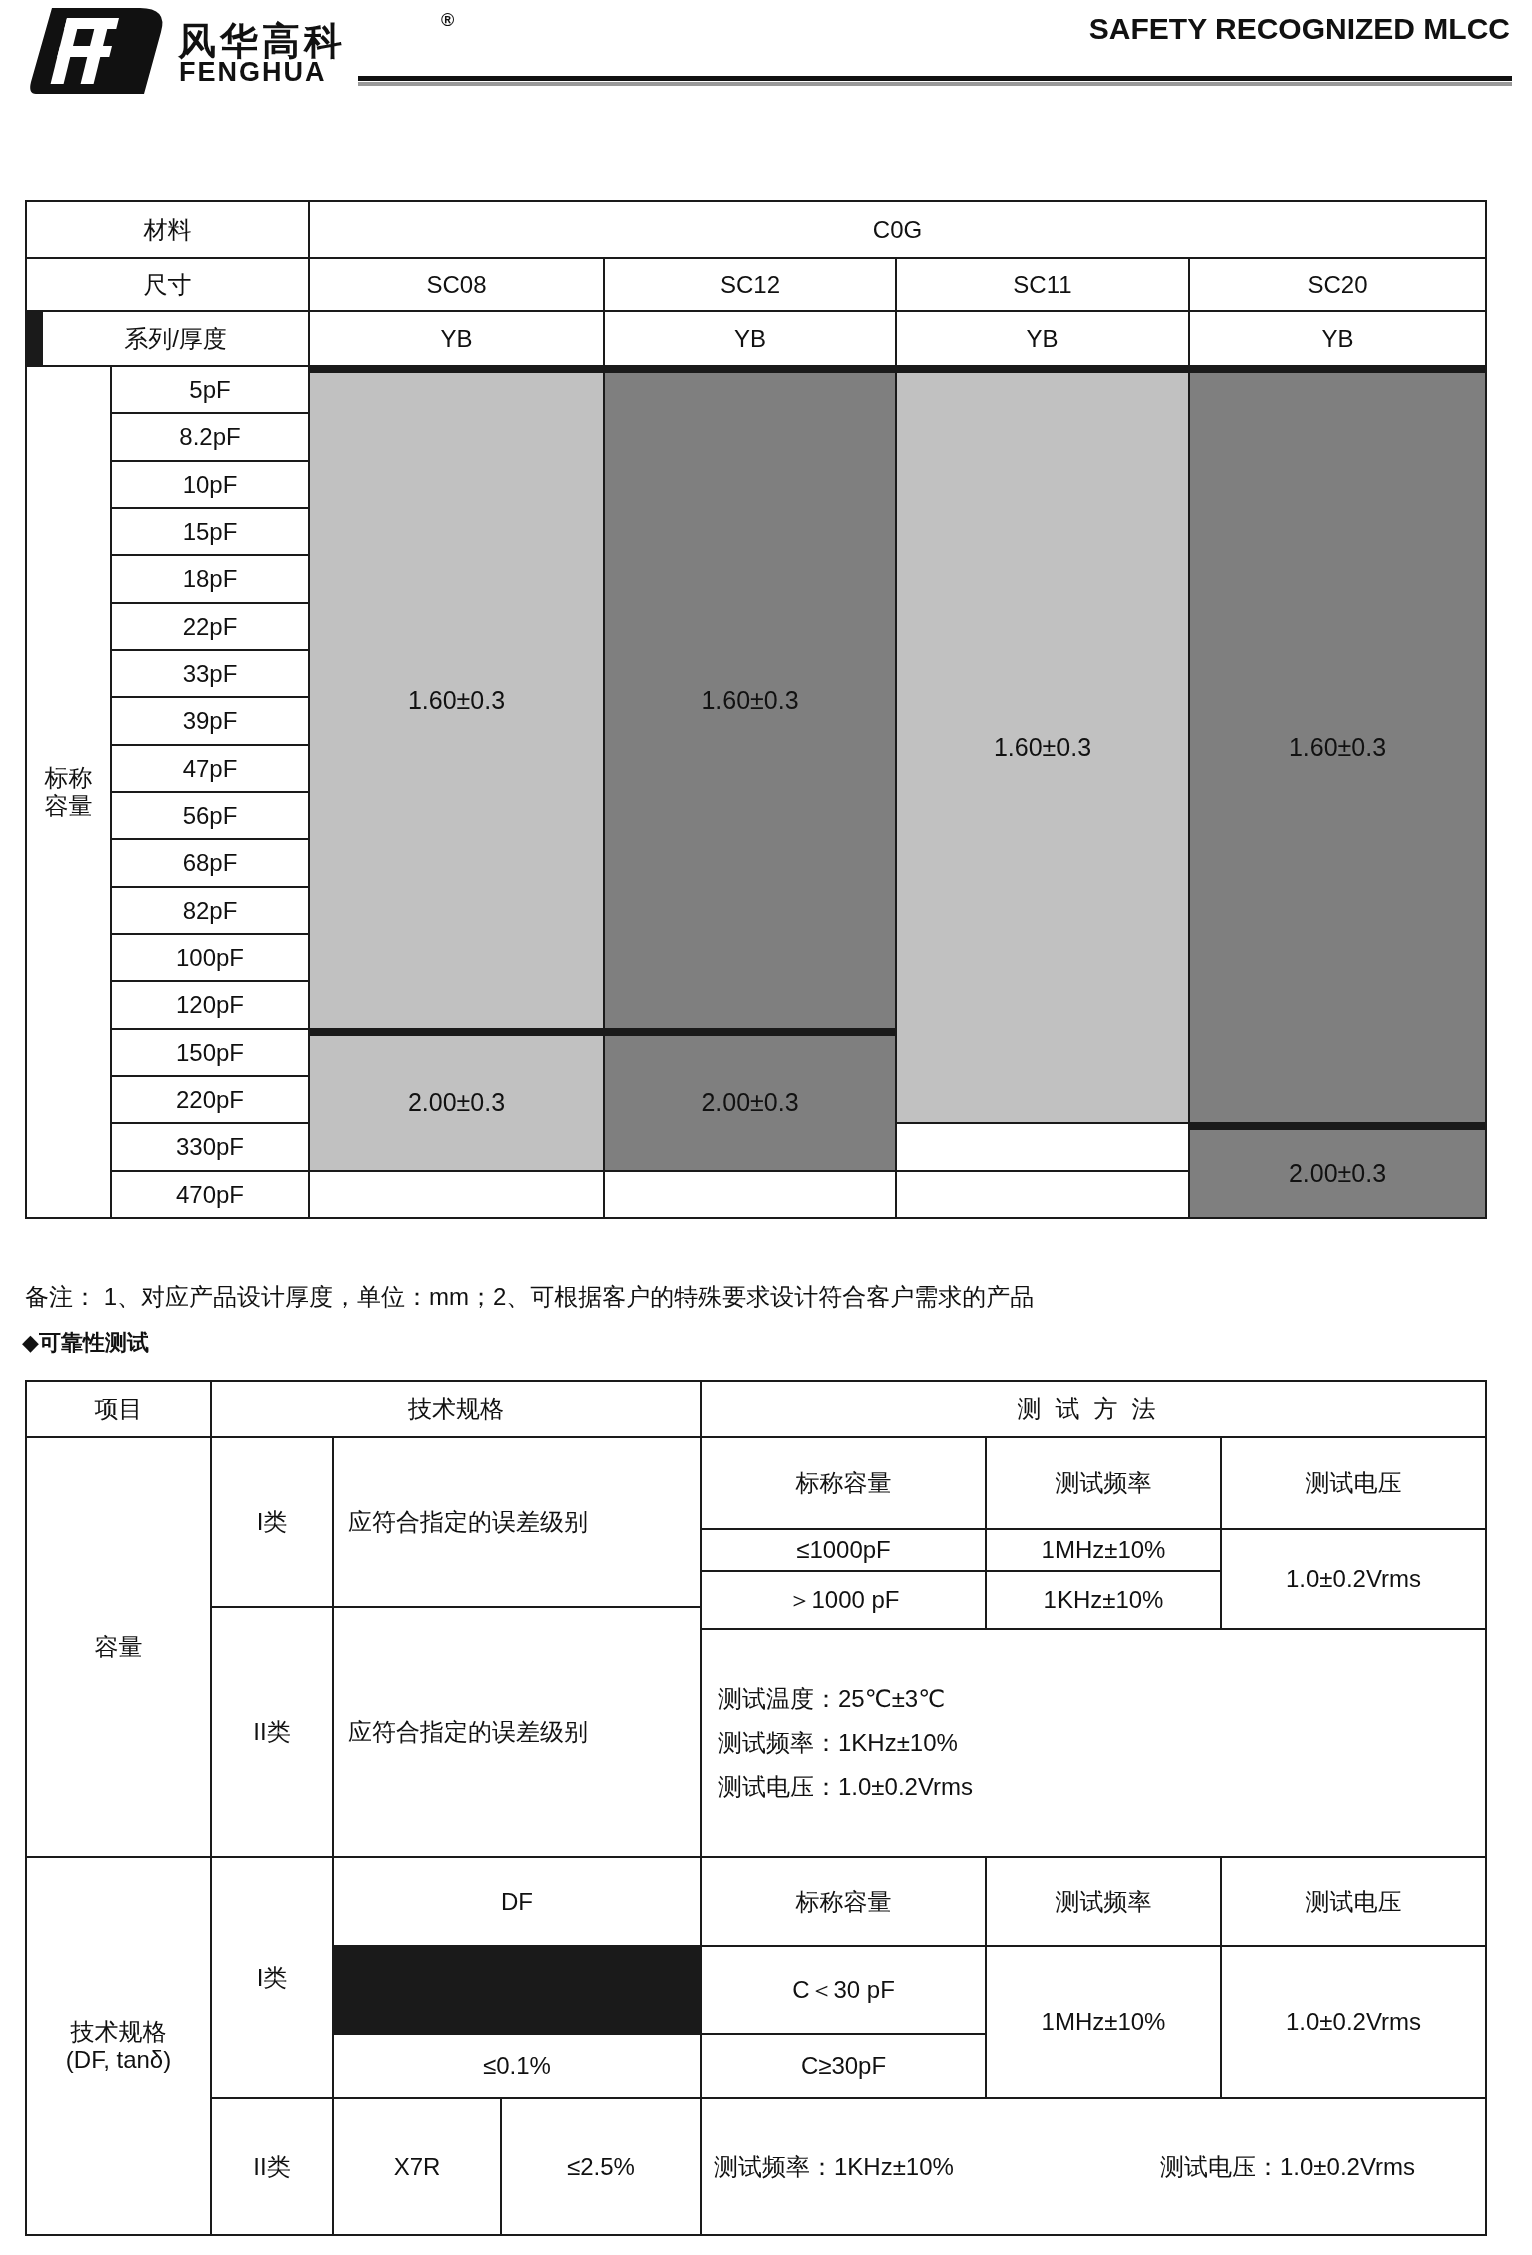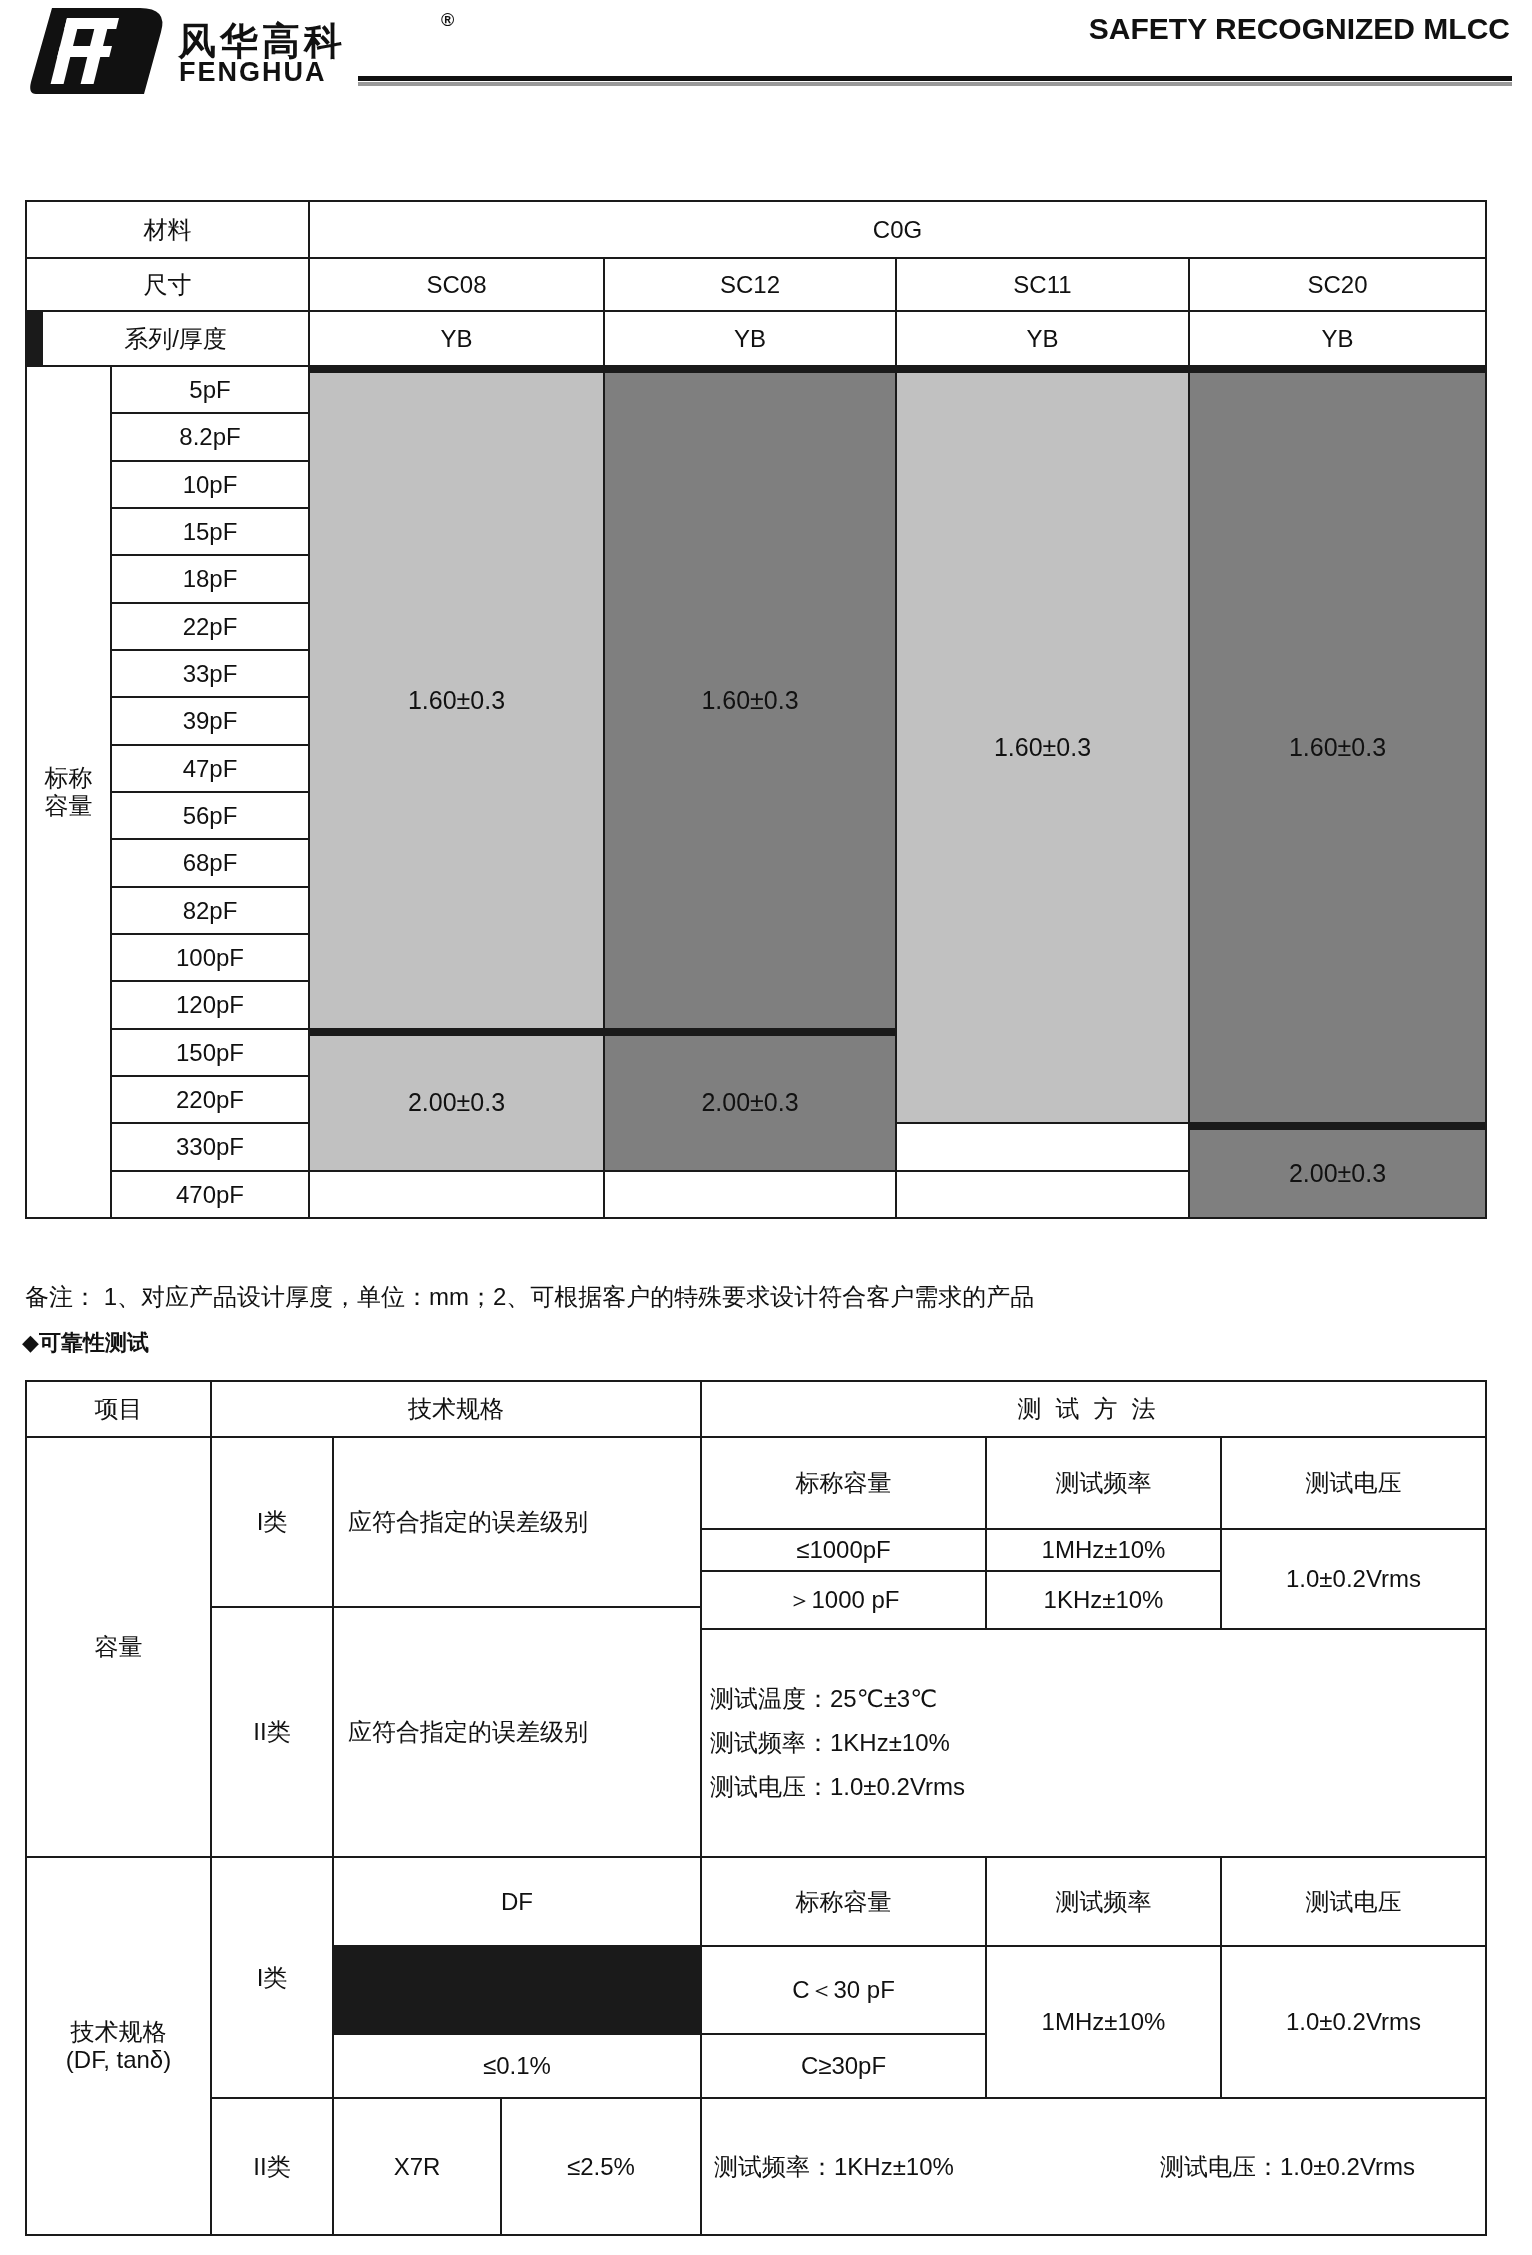--- a/index.html
+++ b/index.html
@@ -43,21 +43,21 @@
   
   .table2 {
     position:absolute; left:25px; top:1380px; width:1462px; height:856px;
     background:#1a1a1a; border:2px solid #1a1a1a;
     display:grid; gap:2px;
     grid-template-columns:183px 120px 166px 198px 283px 233px 1fr;
     grid-template-rows:54px 90px 40px 34px 20px 1fr 87px 86px 62px 135px;
   }
   .t2-method-head { letter-spacing:14px; }
   .t2-textblock { flex-direction:column; align-items:flex-start; justify-content:center;
-                  padding-left:8px; text-align:left; }
+                  padding-left:16px; text-align:left; }
   .t2-textblock div { line-height:44px; }
   .t2-lastrow { justify-content:space-between; padding:0 70px 0 12px; text-align:left; }
   .two-line { flex-direction:column; }
 
   .note { position:absolute; left:25px; top:1281px; font-size:24px; }
   .sec-title { position:absolute; left:22px; top:1328px; font-size:22px; font-weight:bold; }
 </style>
 </head>
 <body>
 

